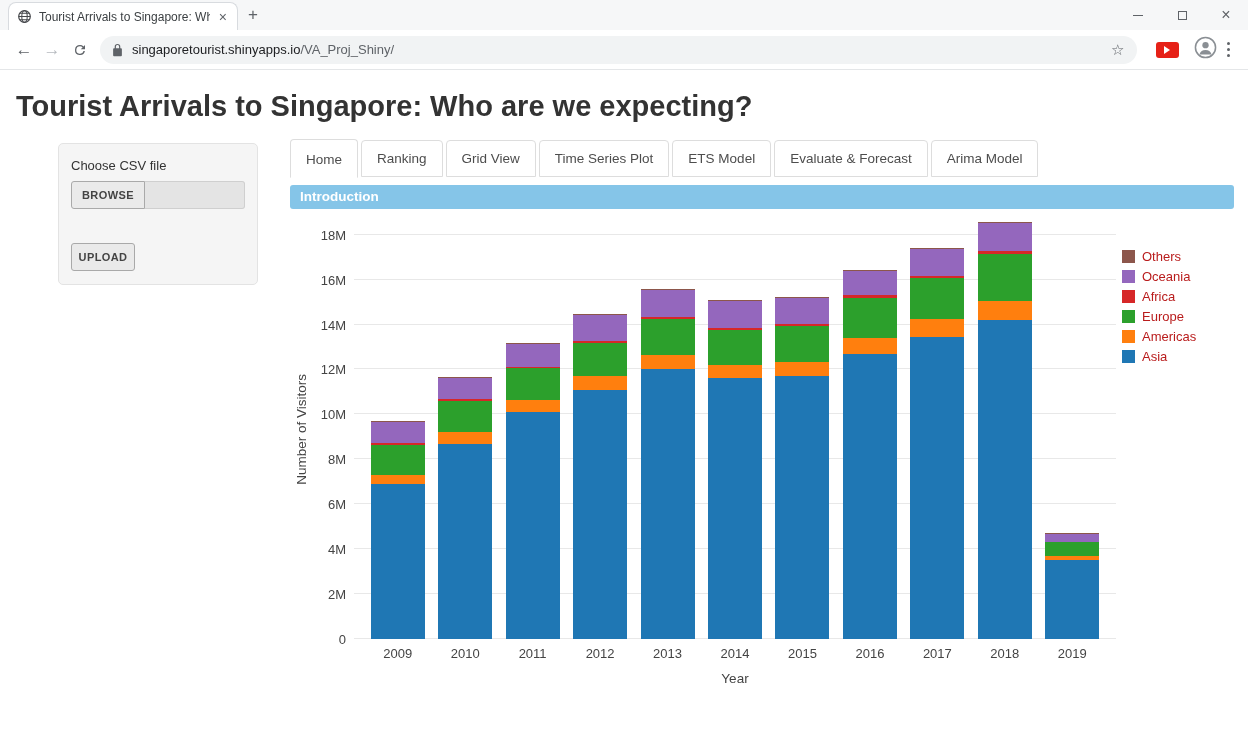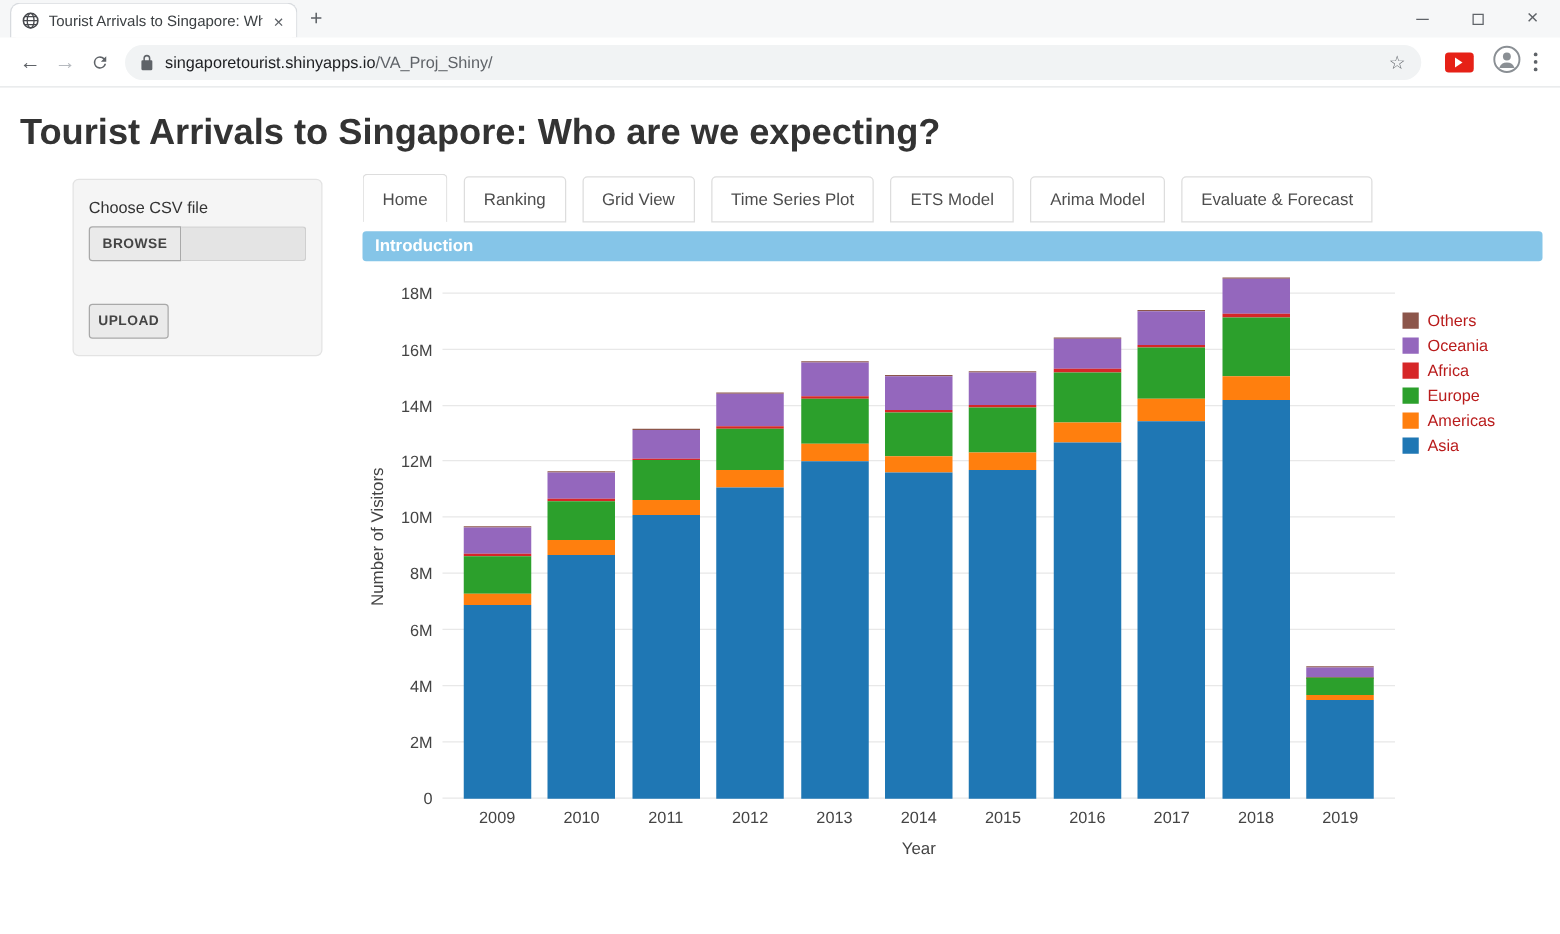--- a/index.html
+++ b/index.html
@@ -49,21 +49,21 @@
   .file-group { display:flex; height:28px; margin-bottom:34px; }
   .btn-gray { background:#eaeaea; border:1px solid #a9a9a9; color:#444; font-size:11px;
     font-weight:700; letter-spacing:.4px; display:flex; align-items:center; padding:0 10px;
     cursor:pointer; }
   .btn-browse { border-radius:3px 0 0 3px; }
   .file-strip { flex:1; background:#e4e4e4; border:1px solid #cfcfcf; border-left:none;
     border-radius:0 3px 3px 0; }
   .btn-upload { border-radius:3px; height:28px; width:64px; justify-content:center; }
 
   .main-col { flex:1; min-width:0; }
-  .nav-tabs { display:flex; align-items:flex-end; gap:13px; }
+  .nav-tabs { display:flex; align-items:center; gap:3px; }
   .nav-tab { border:1px solid #ddd; border-radius:4px 4px 0 0; padding:10px 15px; font-size:13.5px;
     color:#4d4d4d; background:#fff; cursor:pointer; white-space:nowrap; }
   .nav-tab.active { border-bottom-color:#fff; padding-top:12px; font-weight:400; }
   .intro-banner { margin-top:7px; background:#85c5e8; color:#fff; font-weight:700; font-size:13.5px;
     padding:4px 10px 5px; border-radius:3px; }
 
   
   .chart-wrap { display:flex; margin-top:10px; }
   .chart-main { flex:1; min-width:0; }
   .chart-title { text-align:center; font-size:17px; color:#3f3f3f; margin:18px 0 20px; }
@@ -168,22 +168,22 @@
       <div class="btn-gray btn-upload">UPLOAD</div>
     </div>
 
     <div class="main-col">
       <div class="nav-tabs">
         <div class="nav-tab active">Home</div>
         <div class="nav-tab">Ranking</div>
         <div class="nav-tab">Grid View</div>
         <div class="nav-tab">Time Series Plot</div>
         <div class="nav-tab">ETS Model</div>
+        <div class="nav-tab">Evaluate &amp; Forecast</div>
         <div class="nav-tab">Arima Model</div>
-        <div class="nav-tab">Evaluate &amp; Forecast</div>
       </div>
 
       <div class="intro-banner">Introduction</div>
 
       <div class="chart-wrap">
         <div class="chart-main">
           <div class="plot-row">
             <div class="y-axis-label">
                 <span>Number of Visitors</span>
               </div>

